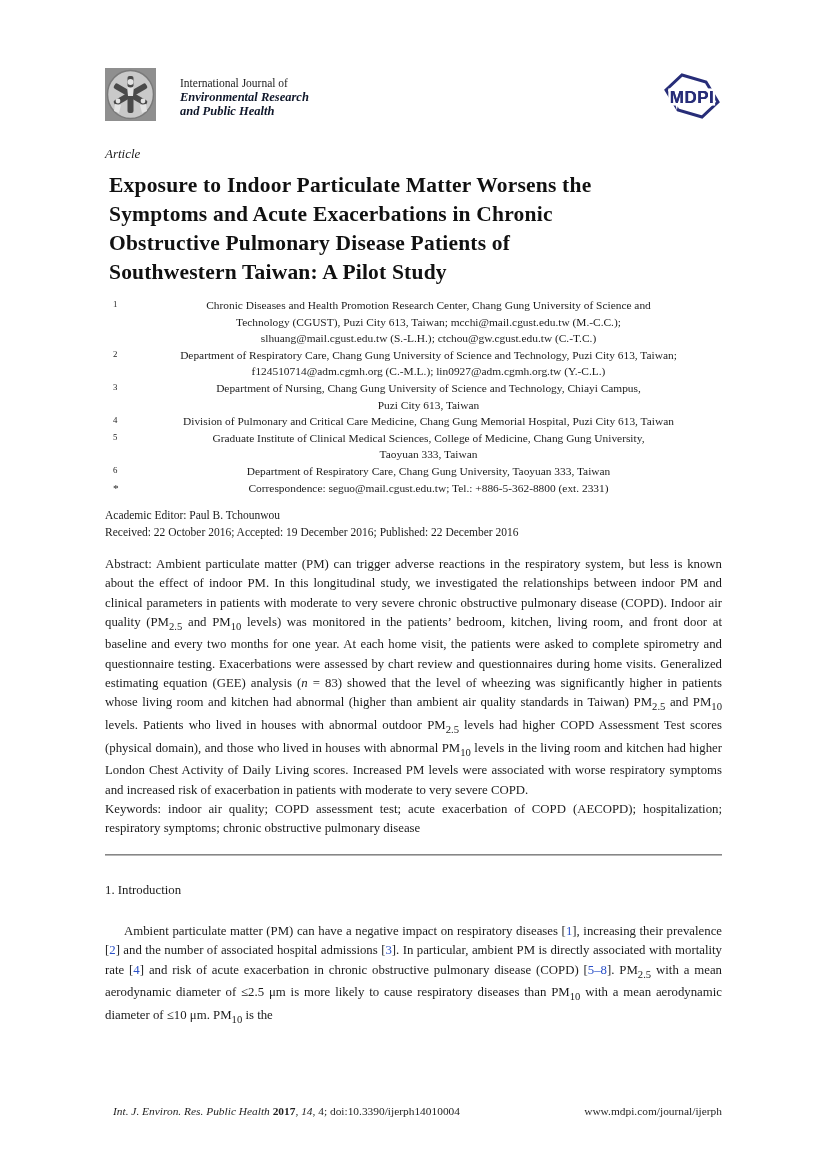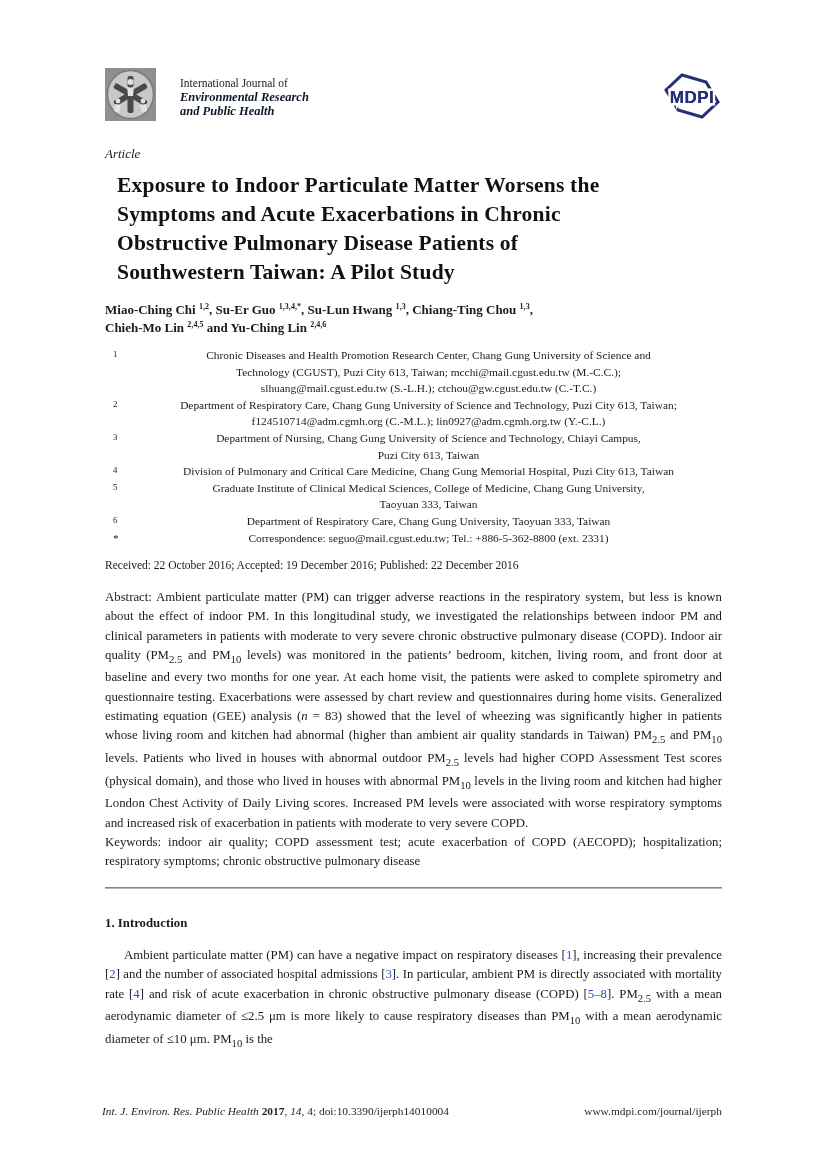--- a/index.html
+++ b/index.html
@@ -32,26 +32,26 @@
   .editorial{margin-top:11px;font-size:11.5px;line-height:17px;}
 
   
   .abstract{margin-top:14px;font-size:12.8px;line-height:19.2px;text-align:justify;}
   .keywords{font-size:12.8px;line-height:19.2px;text-align:justify;}
   b.lbl{font-weight:normal;}
 
   .rule{margin-top:16px;height:2px;background:linear-gradient(#6e6e6e,#cfcfcf);}
 
   
-  .section-heading{margin-top:27px;font-size:12.8px;font-weight:bold;}
-  .body-par{margin-top:15px;font-size:12.8px;line-height:19.2px;text-align:justify;text-indent:19px;}
+  .section-heading{margin-top:27px;font-size:12.8px;font-weight:normal;}
+  .body-par{margin-top:24px;font-size:12.8px;line-height:19.2px;text-align:justify;text-indent:19px;}
   .ref{color:#2a50c8;}
 
   
-  .footer{position:absolute;left:102px;right:105px;bottom:52px;display:flex;
+  .footer{position:absolute;left:113px;right:105px;bottom:52px;display:flex;
     justify-content:space-between;font-size:11.4px;color:#1f1f1f;}
 </style>
 </head>
 <body>
 
 <div class="page">
 
   <div class="header">
     <div class="brand">
       <div class="logo-square">
@@ -83,22 +83,21 @@
     <div class="mdpi-logo">
       <svg width="60" height="48" viewBox="0 0 60 48">
         <polygon points="20,3 44,10 56,30 40,45 16,38 4,18" fill="none" stroke="#272d78" stroke-width="3" stroke-linejoin="miter"></polygon>
         <text x="30" y="31" text-anchor="middle" font-family="Liberation Sans, sans-serif" font-size="17" font-weight="bold" fill="#272d78" stroke="#ffffff" stroke-width="5" paint-order="stroke" letter-spacing="0.5">MDPI</text>
         <text x="30" y="31" text-anchor="middle" font-family="Liberation Sans, sans-serif" font-size="17" font-weight="bold" fill="#272d78" letter-spacing="0.5">MDPI</text>
       </svg>
     </div>
   </div>
 
   <div class="article-label">Article</div>
-  <h1 class="title" style="margin:9px 0 0 12px;">Exposure to Indoor Particulate Matter Worsens the<br>Symptoms and Acute Exacerbations in Chronic<br>Obstructive Pulmonary Disease Patients of<br>Southwestern Taiwan: A Pilot Study</h1>
-  <div class="authors">Miao-Ching Chi <sup>1,2</sup>, Su-Er Guo <sup>1,3,4,*</sup>, Su-Lun Hwang <sup>1,3</sup>, Chiang-Ting Chou <sup>1,3</sup>,<br>Chieh-Mo Lin <sup>2,4,5</sup> and Yu-Ching Lin <sup>2,4,6</sup></div>
+  <h1 class="title" style="margin:9px 0 0 4px;">Exposure to Indoor Particulate Matter Worsens the<br>Symptoms and Acute Exacerbations in Chronic<br>Obstructive Pulmonary Disease Patients of<br>Southwestern Taiwan: A Pilot Study</h1>
 
   <div class="affiliations">
     <div class="aff-row">
       <span class="aff-marker">1</span>
       <span class="aff-text">Chronic Diseases and Health Promotion Research Center, Chang Gung University of Science and<br>Technology (CGUST), Puzi City 613, Taiwan; mcchi@mail.cgust.edu.tw (M.-C.C.);<br>slhuang@mail.cgust.edu.tw (S.-L.H.); ctchou@gw.cgust.edu.tw (C.-T.C.)</span>
     </div>
     <div class="aff-row">
       <span class="aff-marker">2</span>
       <span class="aff-text">Department of Respiratory Care, Chang Gung University of Science and Technology, Puzi City 613, Taiwan;<br>f124510714@adm.cgmh.org (C.-M.L.); lin0927@adm.cgmh.org.tw (Y.-C.L.)</span>
     </div>
@@ -118,20 +117,21 @@
       <span class="aff-marker">6</span>
       <span class="aff-text">Department of Respiratory Care, Chang Gung University, Taoyuan 333, Taiwan</span>
     </div>
     <div class="aff-row">
       <span class="aff-marker star">*</span>
       <span class="aff-text">Correspondence: seguo@mail.cgust.edu.tw; Tel.: +886-5-362-8800 (ext. 2331)</span>
     </div>
   </div>
 
   <div class="editorial">
+    <div>Academic Editor: Paul B. Tchounwou</div>
     <div>Received: 22 October 2016; Accepted: 19 December 2016; Published: 22 December 2016</div>
   </div>
 
   <div class="abstract"><b class="lbl">Abstract:</b><span> Ambient particulate matter (PM) can trigger adverse reactions in the respiratory system, but less is known about the effect of indoor PM. In this longitudinal study, we investigated the relationships between indoor PM and clinical parameters in patients with moderate to very severe chronic obstructive pulmonary disease (COPD). Indoor air quality (PM<sub>2.5</sub> and PM<sub>10</sub> levels) was monitored in the patients’ bedroom, kitchen, living room, and front door at baseline and every two months for one year. At each home visit, the patients were asked to complete spirometry and questionnaire testing. Exacerbations were assessed by chart review and questionnaires during home visits. Generalized estimating equation (GEE) analysis (<i>n</i> = 83) showed that the level of wheezing was significantly higher in patients whose living room and kitchen had abnormal (higher than ambient air quality standards in Taiwan) PM<sub>2.5</sub> and PM<sub>10</sub> levels. Patients who lived in houses with abnormal outdoor PM<sub>2.5</sub> levels had higher COPD Assessment Test scores (physical domain), and those who lived in houses with abnormal PM<sub>10</sub> levels in the living room and kitchen had higher London Chest Activity of Daily Living scores. Increased PM levels were associated with worse respiratory symptoms and increased risk of exacerbation in patients with moderate to very severe COPD.</span></div>
 
   <div class="keywords"><b class="lbl">Keywords:</b><span> indoor air quality; COPD assessment test; acute exacerbation of COPD (AECOPD); hospitalization; respiratory symptoms; chronic obstructive pulmonary disease</span></div>
 
   <div class="rule"></div>
 
   <div class="section-heading">1. Introduction</div>

